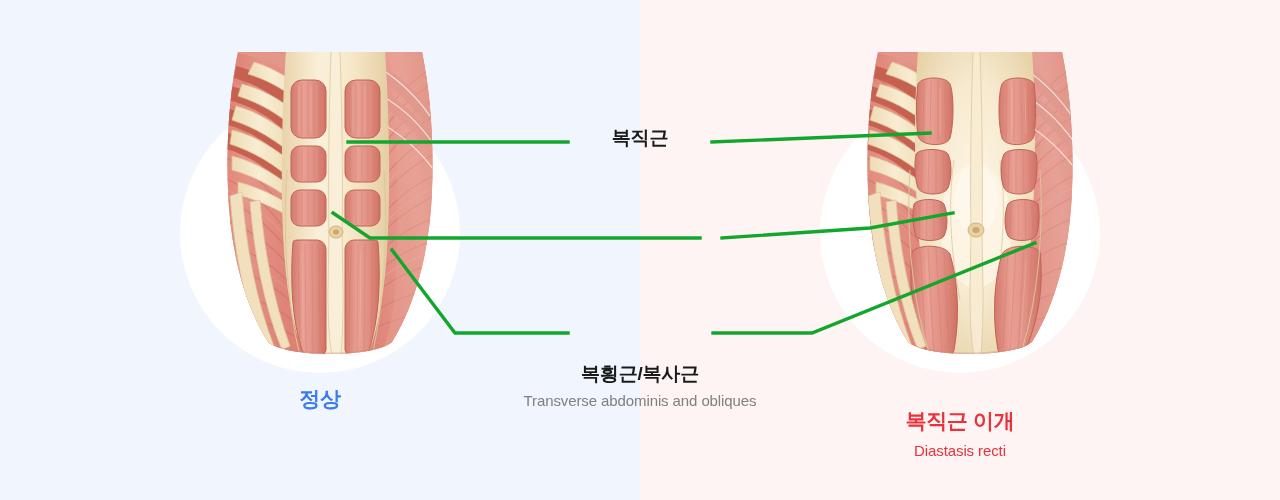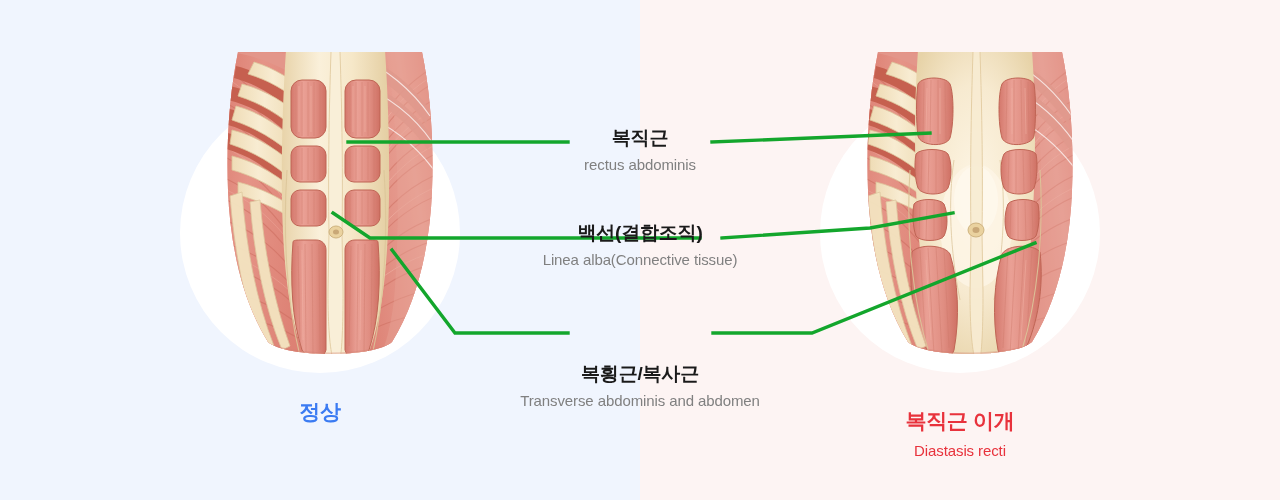--- a/index.html
+++ b/index.html
@@ -16,21 +16,21 @@
   #figure-right{left:830px;}
   .figure svg{display:block;width:280px;height:312px;}
   #connectors{position:absolute;left:0;top:0;width:1280px;height:500px;pointer-events:none;}
   .callout{position:absolute;text-align:center;width:420px;}
   #callout-1{left:430px;top:126px;}
   #callout-2{left:430px;top:221px;}
   #callout-3{left:430px;top:316px;margin-top:46px;}
   .ko{font-size:19px;font-weight:bold;color:#1a1a1a;line-height:24px;letter-spacing:-0.2px;}
   .en{font-size:15px;color:#808080;line-height:22px;margin-top:4px;letter-spacing:-0.1px;}
   .caption{position:absolute;text-align:center;width:300px;}
-  #caption-left{left:170px;top:386px;margin-top:13px;}
+  #caption-left{left:170px;top:386px;}
   #caption-right{left:810px;top:408px;}
   .cap-ko{font-size:21px;font-weight:bold;line-height:26px;letter-spacing:-0.3px;}
   .cap-en{font-size:15px;line-height:22px;margin-top:6px;letter-spacing:-0.1px;}
   #caption-left .cap-ko,#caption-left .cap-en{color:#3b7bf2;}
   #caption-right .cap-ko,#caption-right .cap-en{color:#e8323c;}
 </style>
 </head>
 <body>
 
 <div id="stage">
@@ -459,31 +459,26 @@
       <path d="M722,238 L870,228 L953,213"></path>
 
       <path d="M392,250 L455,333 L568,333"></path>
 
       <path d="M713,333 L812,333 L1035,243"></path>
     </g>
   </svg>
 
   <div class="callout" id="callout-1">
     <div class="ko">복직근</div>
-    <div class="en">rectus abdominis</div>
-  </div>
-
-  <div class="callout" id="callout-2">
-    <div class="ko">백선(결합조직)</div>
-    <div class="en">Linea alba(Connective tissue)</div>
-  </div>
+  </div>
+
 
   <div class="callout" id="callout-3">
     <div class="ko">복횡근/복사근</div>
-    <div class="en">Transverse abdominis and abdomen</div>
+    <div class="en">Transverse abdominis and obliques</div>
   </div>
 
   <div class="caption" id="caption-left">
     <div class="cap-ko">정상</div>
   </div>
 
   <div class="caption" id="caption-right">
     <div class="cap-ko">복직근 이개</div>
     <div class="cap-en">Diastasis recti</div>
   </div>

